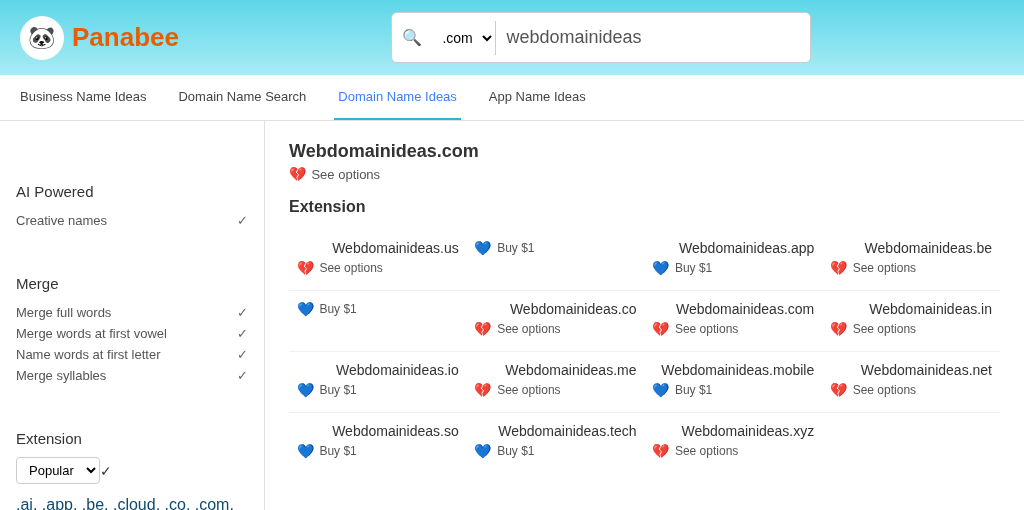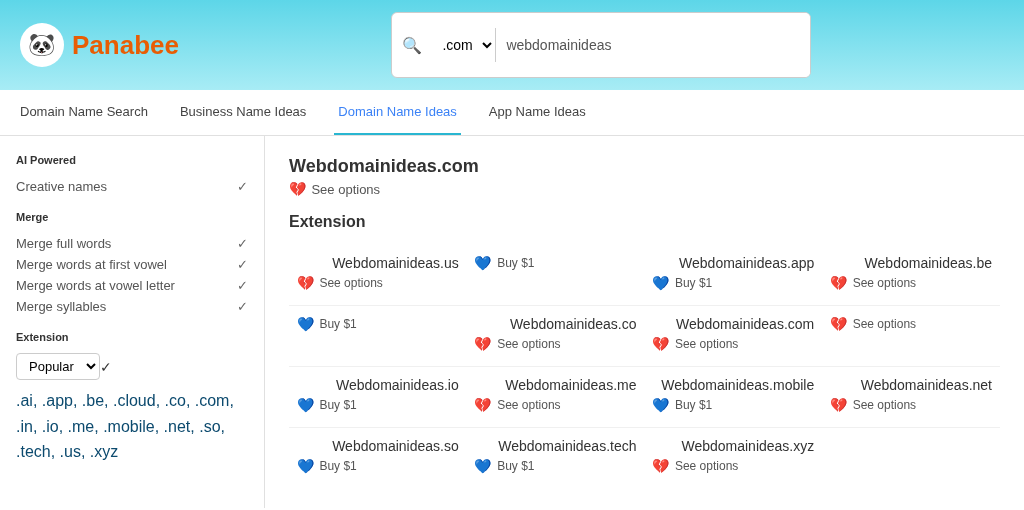--- a/index.html
+++ b/index.html
@@ -55,22 +55,22 @@
       border: none;
       border-right: 1px solid #ccc;
       padding: 8px 6px;
       font-size: 14px;
       background: transparent;
       outline: none;
       cursor: pointer;
     }
     .search-bar input {
       border: none;
-      padding: 24px 10px;
-      font-size: 14px;
+      padding: 14px 10px;
+      font-size: 18px;
       outline: none;
       flex: 1;
       color: #555;
     }
 
     
     .navbar {
       background: #fff;
       border-bottom: 1px solid #e0e0e0;
       padding: 0 16px;
@@ -95,23 +95,24 @@
     }
 
     
     .sidebar {
       width: 265px;
       min-width: 265px;
       padding: 18px 16px;
       border-right: 1px solid #e0e0e0;
     }
     .sidebar-section-title {
-      font-weight: bold;
-      font-size: 11px;
+      font-weight: normal;
+      font-size: 15px;
       margin-bottom: 10px;
+      margin-top: 44px;
     }
     .sidebar-item {
       display: flex;
       justify-content: space-between;
       align-items: flex-start;
       color: #555;
       font-size: 13px;
       padding: 3px 0;
       cursor: pointer;
     }
@@ -214,22 +215,22 @@
       <option>.com</option>
       <option>.net</option>
       <option>.org</option>
       <option>.io</option>
     </select>
     <input type="text" value="webdomainideas" style="">
   </div>
 </div>
 
 <nav class="navbar">
+  <a>Business Name Ideas</a>
   <a>Domain Name Search</a>
-  <a>Business Name Ideas</a>
   <a class="active">Domain Name Ideas</a>
   <a>App Name Ideas</a>
 </nav>
 
 <div class="content">
 
   <div class="sidebar">
     <div class="sidebar-section-title">AI Powered</div>
     <div class="sidebar-item">
       <span>Creative names</span>
@@ -240,21 +241,21 @@
     <div class="sidebar-section-title">Merge</div>
     <div class="sidebar-item">
       <span>Merge full words</span>
       <span class="check">✓</span>
     </div>
     <div class="sidebar-item">
       <span>Merge words at first vowel</span>
       <span class="check">✓</span>
     </div>
     <div class="sidebar-item">
-      <span>Merge words at vowel letter</span>
+      <span>Name words at first letter</span>
       <span class="check">✓</span>
     </div>
     <div class="sidebar-item">
       <span>Merge syllables</span>
       <span class="check">✓</span>
     </div>
 
     <div class="sidebar-divider"></div>
     <div class="sidebar-section-title">Extension</div>
     <div class="extension-select-row">
@@ -324,20 +325,21 @@
         </div>
       </div>
       <div class="domain-cell">
         <div class="domain-label">Webdomainideas.com</div>
         <div class="domain-action">
           <span class="heart-broken">💔</span>
           <span>See options</span>
         </div>
       </div>
       <div class="domain-cell">
+        <div class="domain-label">Webdomainideas.in</div>
         <div class="domain-action">
           <span class="heart-broken">💔</span>
           <span>See options</span>
         </div>
       </div>
 
       <div class="domain-cell">
         <div class="domain-label">Webdomainideas.io</div>
         <div class="domain-action">
           <span class="heart-blue">💙</span>

